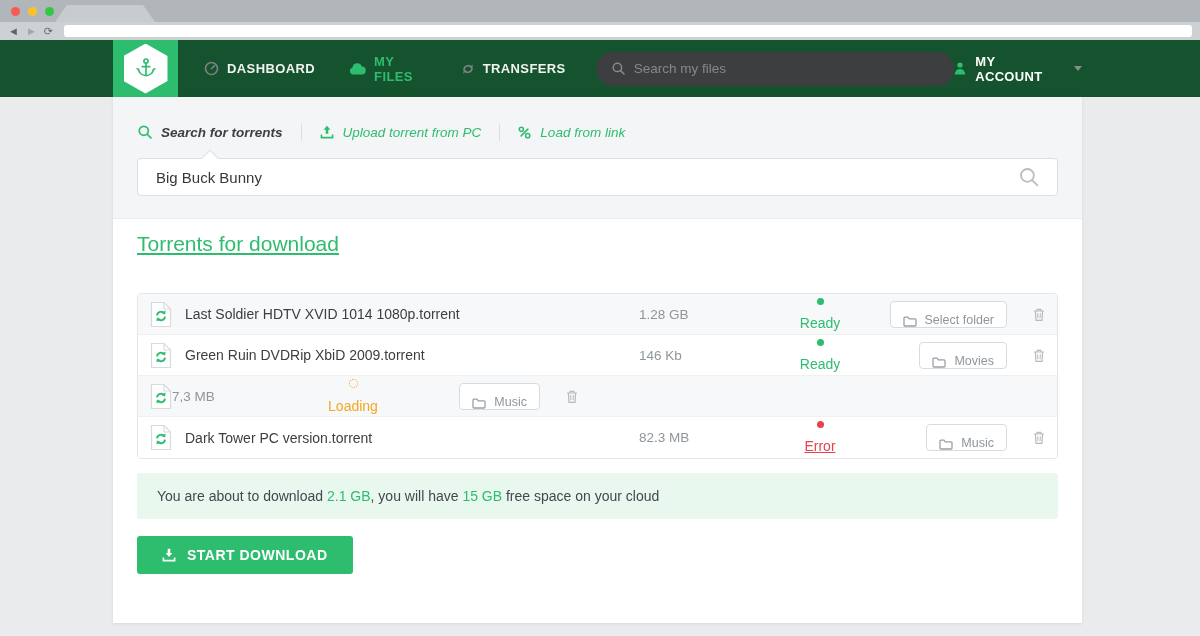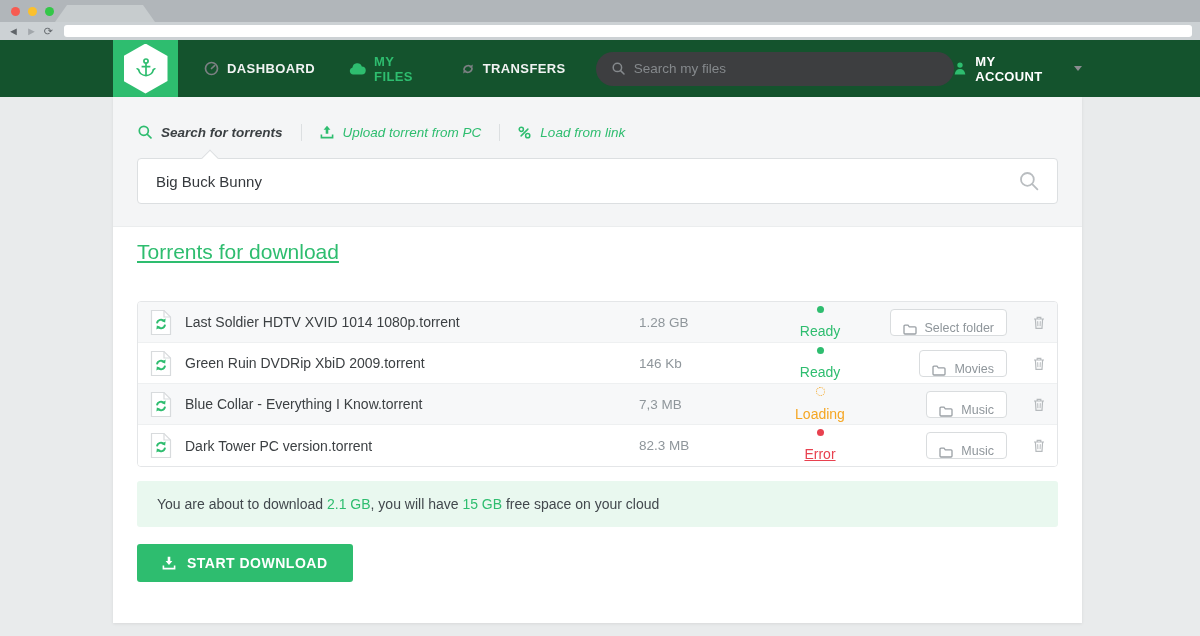--- a/index.html
+++ b/index.html
@@ -37,21 +37,21 @@
 
   
   .card{position:absolute;left:113px;top:97px;width:969px;height:526px;background:#fff;box-shadow:0 1px 3px rgba(0,0,0,.08);}
   .top-section{background:#f4f5f6;border-bottom:1px solid #ebedee;padding:22px 24px 22px;}
   .tabs{display:flex;align-items:center;height:26px;font-style:italic;}
   .tab{display:flex;align-items:center;gap:9px;font-size:13.5px;padding:0 18px;cursor:pointer;}
   .tab:first-child{padding-left:1px;}
   .tab .tab-label{color:var(--accent);}
   .tab.active .tab-label{color:#3b4043;font-weight:bold;}
   .tab-sep{width:1px;height:17px;background:#dcdfe1;}
-  .big-search{position:relative;margin-top:13px;height:46px;background:#fff;border:1px solid #dcdfe1;border-radius:4px;
+  .big-search{position:relative;margin-top:13px;height:38px;background:#fff;border:1px solid #dcdfe1;border-radius:4px;
     display:flex;align-items:center;padding:0 18px;}
   .big-search .notch{position:absolute;top:-7px;left:66px;width:12px;height:12px;background:#fff;
     border-left:1px solid #dcdfe1;border-top:1px solid #dcdfe1;transform:rotate(45deg);}
   .big-search input{border:none;outline:none;flex:1;font-size:15px;color:#35393d;font-family:inherit;background:transparent;}
   .big-search .mag{color:#b9bdc0;}
 
   .content{padding:0 24px;}
   .section-title{margin-top:13px;font-size:21px;font-weight:normal;color:var(--accent);text-decoration:underline;}
 
   .torrent-table{margin-top:37px;border:1px solid #e4e6e8;border-radius:4px;overflow:hidden;background:#fff;}
@@ -289,21 +289,20 @@
           <span>
             <svg width="22" height="27" viewBox="0 0 22 27">
               <path d="M1.5 1.5 H14 L20.5 8 V25.5 H1.5 Z" fill="#fff" stroke="#d8dbdd" stroke-width="1.2"></path>
               <path d="M14 1.5 V8 H20.5" fill="none" stroke="#d8dbdd" stroke-width="1.2"></path>
               <path d="M7.0 14.4 A4.1 4.1 0 0 1 14.2 12.2" fill="none" stroke="#2ebd6f" stroke-width="1.9"></path>
               <polygon points="15.6,9.4 15.1,13.6 11.3,12.1" fill="#2ebd6f"></polygon>
               <path d="M15.0 15.6 A4.1 4.1 0 0 1 7.8 17.8" fill="none" stroke="#2ebd6f" stroke-width="1.9"></path>
               <polygon points="6.4,20.6 6.9,16.4 10.7,17.9" fill="#2ebd6f"></polygon>
             </svg>
           </span>
-          <span class="t-name">Blue Collar - Everything I Know.torrent</span>
           <span class="t-size">7,3 MB</span>
           <span class="t-status loading">
             <span class="dot"></span>
             <span>Loading</span>
           </span>
           <span class="t-folder">
             <button class="folder-btn">
               <span>
                 <svg width="14" height="11" viewBox="0 0 14 11">
                   <path d="M1 2.4 C1 1.7 1.4 1.2 2 1.2 H5 L6.3 2.8 H12 C12.6 2.8 13 3.2 13 3.8 V8.9 C13 9.6 12.6 10 12 10 H2 C1.4 10 1 9.6 1 8.9 Z" fill="none" stroke="#9aa0a5" stroke-width="1.3"></path>

